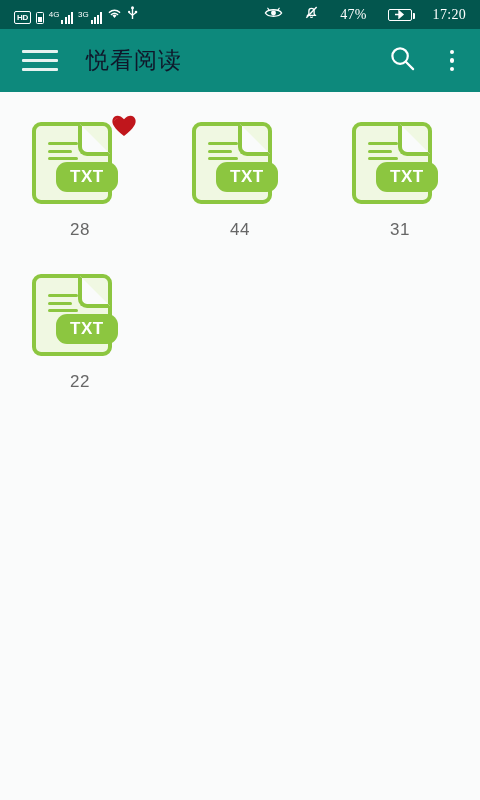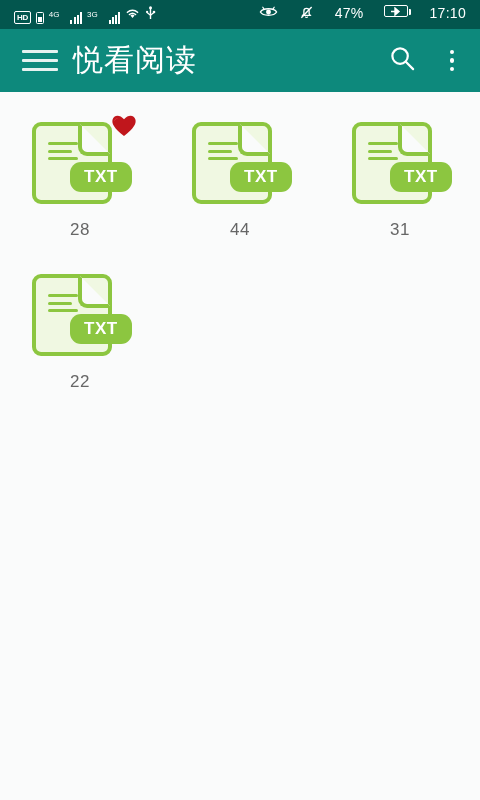--- a/index.html
+++ b/index.html
@@ -12,36 +12,36 @@
 
   
   .status-bar{
     height:29px; width:480px;
     background:#03564e;
     display:flex; align-items:center;
     padding:0 14px;
     color:#ffffff;
   }
   .status-left{ display:flex; align-items:flex-end; gap:5px; }
-  .status-right{ margin-left:auto; display:flex; align-items:flex-start; gap:21px; }
+  .status-right{ margin-left:auto; display:flex; align-items:center; gap:21px;font-family:Liberation Serif, serif; }
 
   .hd-badge{
     border:1.6px solid #fff; border-radius:2px;
     font-size:8px; font-weight:bold; line-height:9px;
     padding:1px 2px; letter-spacing:-0.4px;
   }
   .sim-icon{
     width:8px;height:12px;border:1.5px solid #fff;border-radius:1.5px;
     position:relative;
   }
   .sim-icon::after{
     content:""; position:absolute; left:1px; right:1px; top:4px; bottom:1px;
     background:#fff;
   }
-  .net-group{ display:flex; align-items:flex-end; gap:11px; }
+  .net-group{ display:flex; align-items:flex-end; gap:2px; }
   .net-label{ font-size:8px; line-height:8px; margin-bottom:5px; }
   .bars{ display:flex; align-items:flex-end; gap:1.2px; height:12px; }
   .bars i{ width:2px; background:#fff; display:block; }
   .bars i:nth-child(1){ height:4px; }
   .bars i:nth-child(2){ height:6.5px; }
   .bars i:nth-child(3){ height:9px; }
   .bars i:nth-child(4){ height:11.5px; }
 
   .pct{ font-size:14px; letter-spacing:0.2px; }
   .clock{ font-size:14px; letter-spacing:0.3px; }
@@ -58,21 +58,21 @@
   
   .app-bar{
     height:63px; width:480px;
     background:#0d897c;
     display:flex; align-items:center;
     padding:0 22px;
   }
   .hamburger{ width:36px; display:flex; flex-direction:column; gap:6px; cursor:pointer; }
   .hamburger span{ display:block; height:3px; background:#e6f2f0; border-radius:1px; }
   .app-title{
-    color:#ffffff; font-size:30px; margin-left:15px;
+    color:#0f172a; font-size:23px; margin-left:28px;
     letter-spacing:1px; font-weight:400;
   }
   .app-actions{ margin-left:auto; display:flex; align-items:center; gap:30px; }
   .kebab{ display:flex; flex-direction:column; gap:4px; cursor:pointer; padding:4px; }
   .kebab i{ width:4.5px;height:4.5px;border-radius:50%;background:#fff;display:block; }
 
   
   .grid{
     display:flex; flex-wrap:wrap;
     padding:14px 0 0 0;
@@ -112,21 +112,21 @@
   }
   .doc-lines{
     position:absolute; left:12px; top:16px;
     display:flex; flex-direction:column; gap:4.5px;
   }
   .doc-lines i{ display:block;height:3px;background:#8cc640;border-radius:1.5px; }
   .doc-lines i:nth-child(1){ width:30px; }
   .doc-lines i:nth-child(2){ width:24px; }
   .doc-lines i:nth-child(3){ width:30px; }
   .txt-badge{
-    position:absolute; left:42px; top:50px;
+    position:absolute; left:28px; top:50px;
     background:#8cc640; color:#ffffff;
     font-size:17px; font-weight:bold; letter-spacing:0.5px;
     padding:5px 14px; border-radius:11px;
     z-index:3;
   }
   .heart{
     position:absolute; right:-6px; top:0px;
     width:28px;height:26px; z-index:4;
   }
   .file-label{
@@ -190,21 +190,21 @@
         <path d="M6.7 12.4 a1.4 1.4 0 0 0 2.6 0" stroke="#fff" stroke-width="1.2" fill="none"></path>
         <line x1="2.5" y1="13.6" x2="13.5" y2="2.2" stroke="#fff" stroke-width="1.5"></line>
       </svg>
     </span>
     <span class="pct">47%</span>
     <span class="batt">
       <svg width="12" height="9" viewBox="0 0 12 9">
         <path d="M1 4.5 L8 4.5 M5 1 L9 4.5 L5 8 Z" stroke="#fff" stroke-width="1.4" fill="#fff"></path>
       </svg>
     </span>
-    <span class="clock">17:10</span>
+    <span class="clock">17:20</span>
   </div>
 </div>
 
 <div class="app-bar">
   <div class="hamburger">
     <span></span>
       <span></span>
       <span></span>
   </div>
   <div class="app-title">悦看阅读</div>

